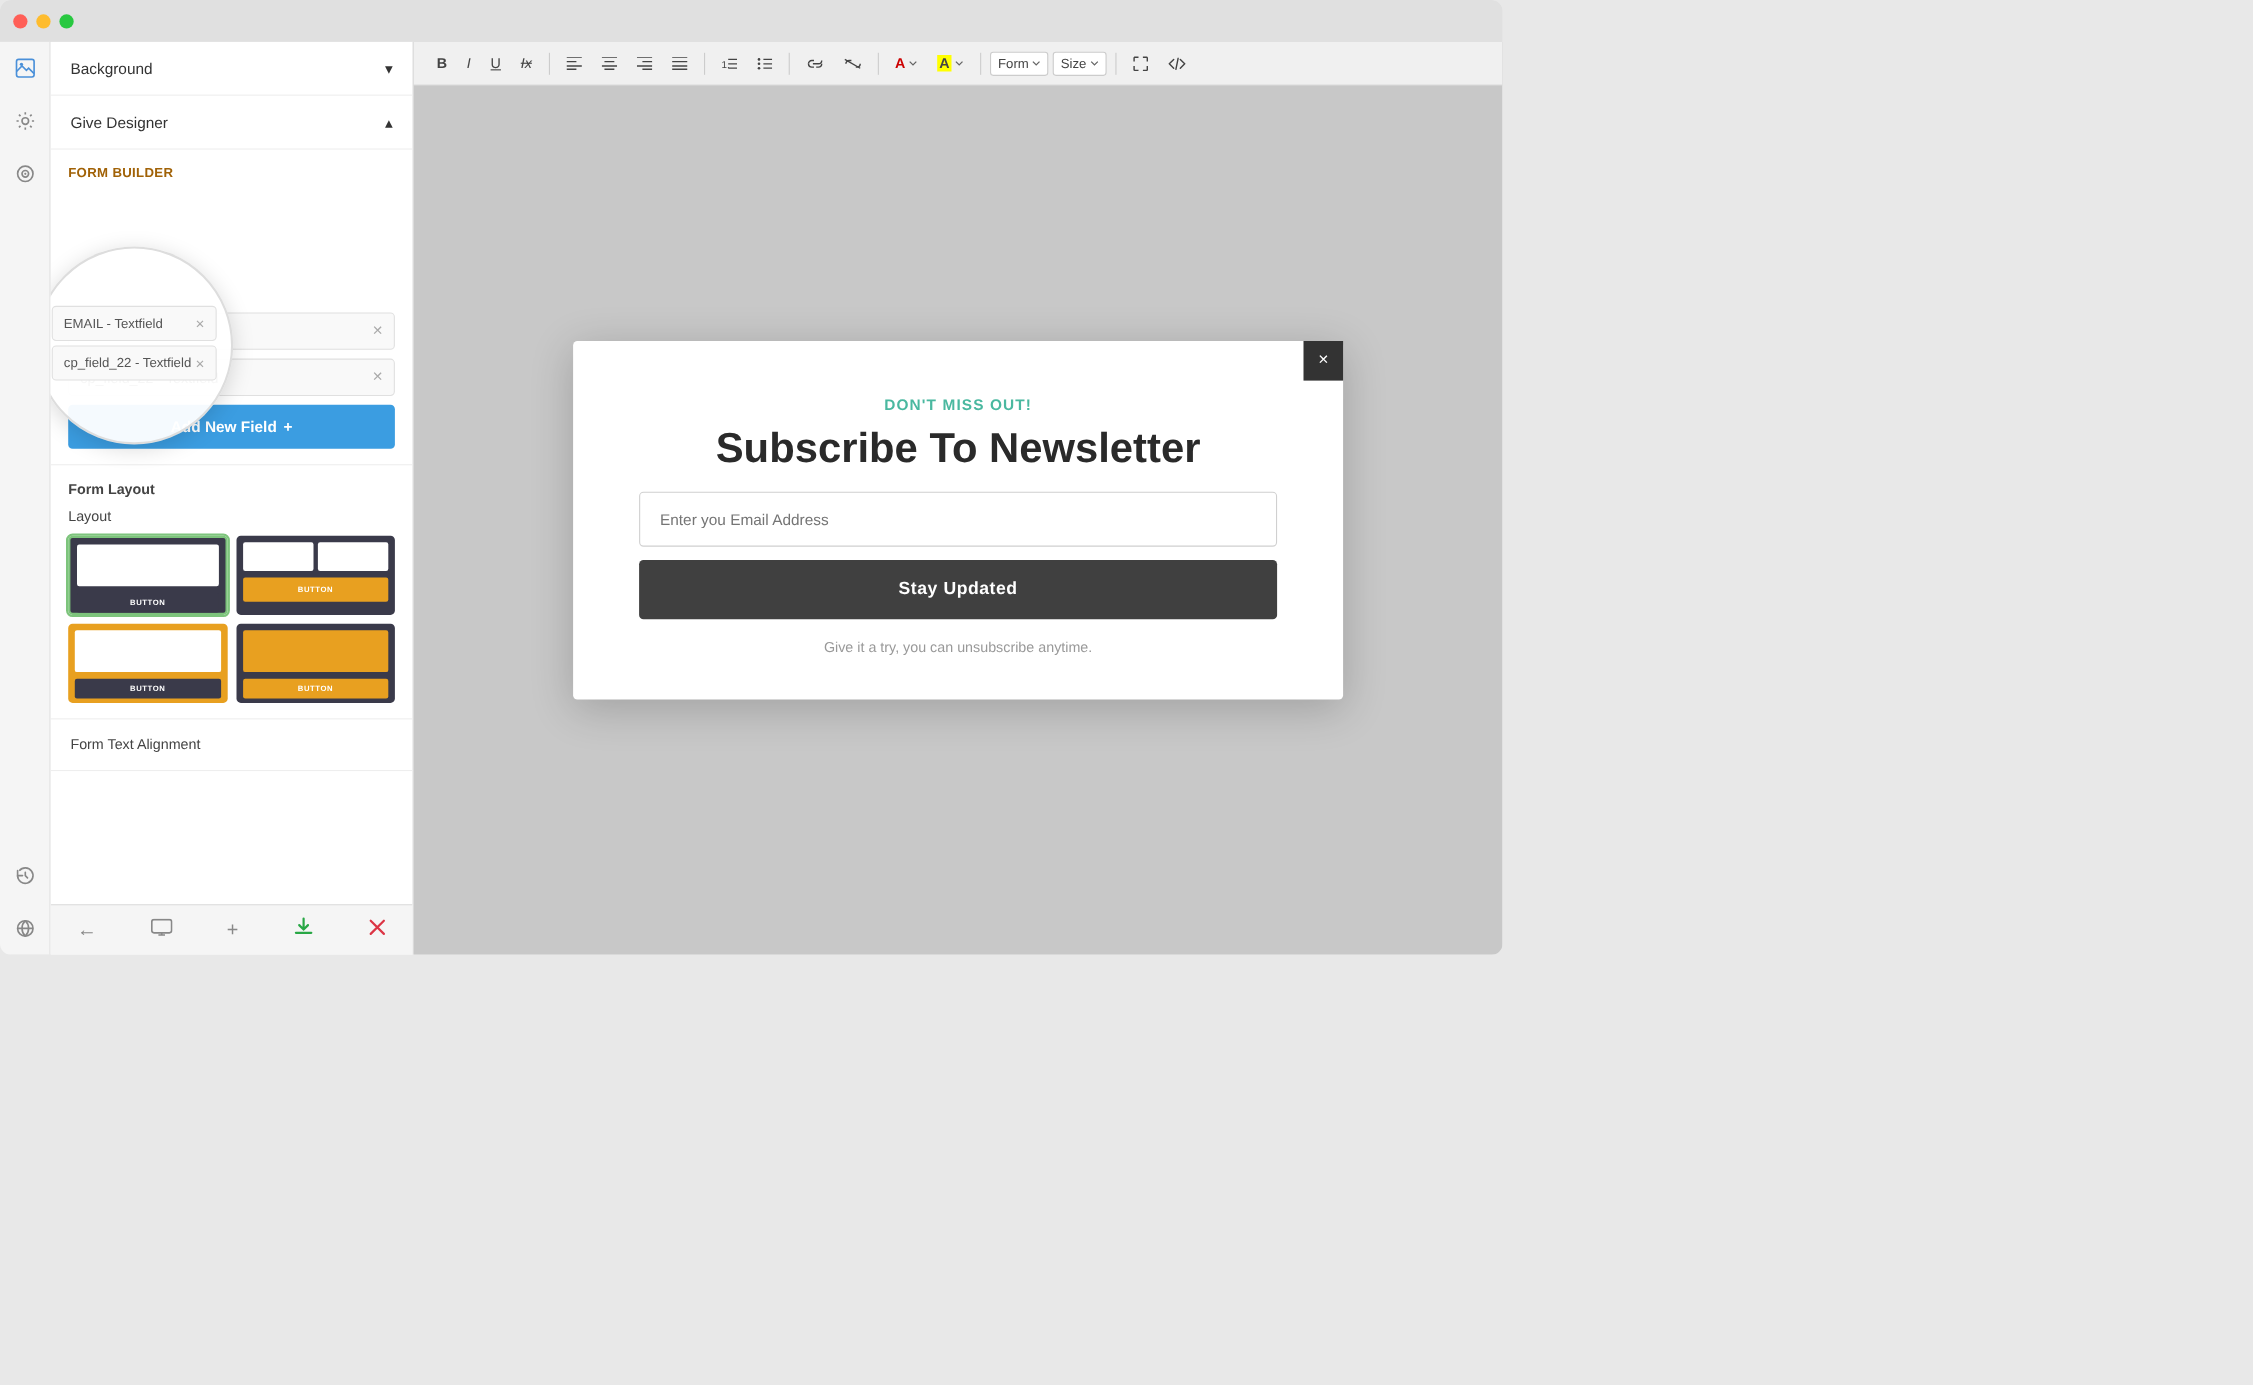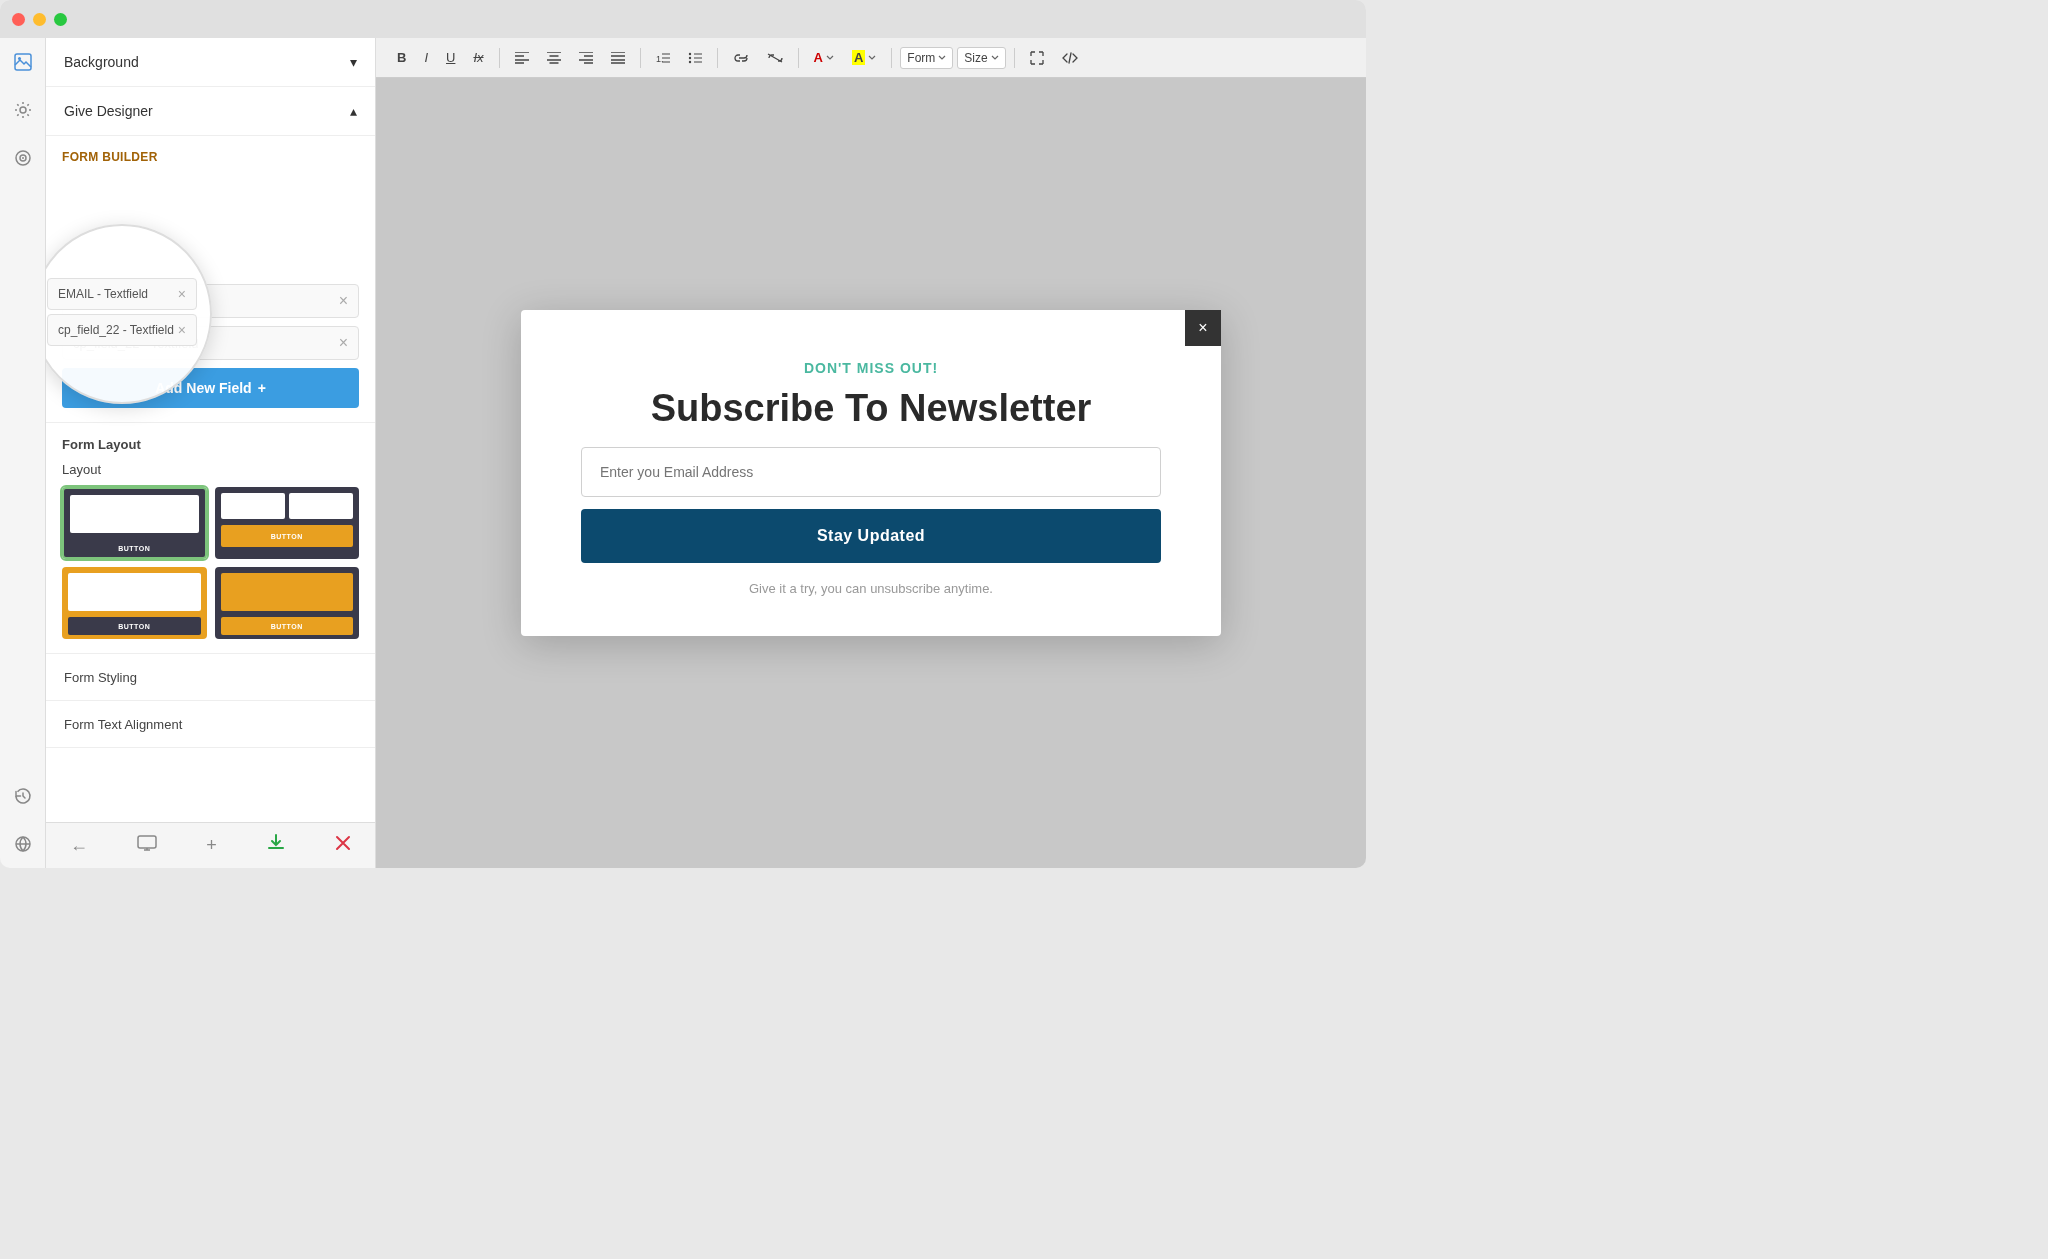--- a/index.html
+++ b/index.html
@@ -403,21 +403,21 @@
       border: 1px solid #d0d0d0;
       border-radius: 4px;
       padding: 16px 18px;
       font-size: 14px;
       color: #999;
       margin-bottom: 12px;
       outline: none;
     }
     .popup-btn {
       width: 100%;
-      background: #0c4a6e;
+      background: #404040;
       color: #fff;
       border: none;
       border-radius: 4px;
       padding: 18px;
       font-size: 16px;
       font-weight: 600;
       cursor: pointer;
       margin-bottom: 18px;
       letter-spacing: 0.5px;
     }
@@ -555,23 +555,20 @@
         <div class="layout-option lo-4">
           <div class="lo-4-inner"></div>
           <div class="lo-4-btn">
             <span class="btn-label">BUTTON</span>
           </div>
         </div>
 
       </div>
     </div>
 
-    <div class="bottom-section">
-      <span>Form Styling</span>
-    </div>
 
     <div class="bottom-section">
       <span>Form Text Alignment</span>
     </div>
 
     <div style="flex: 1;"></div>
     <div class="bottom-toolbar">
       <button class="bottom-toolbar-btn">
         <span>←</span>
       </button>

